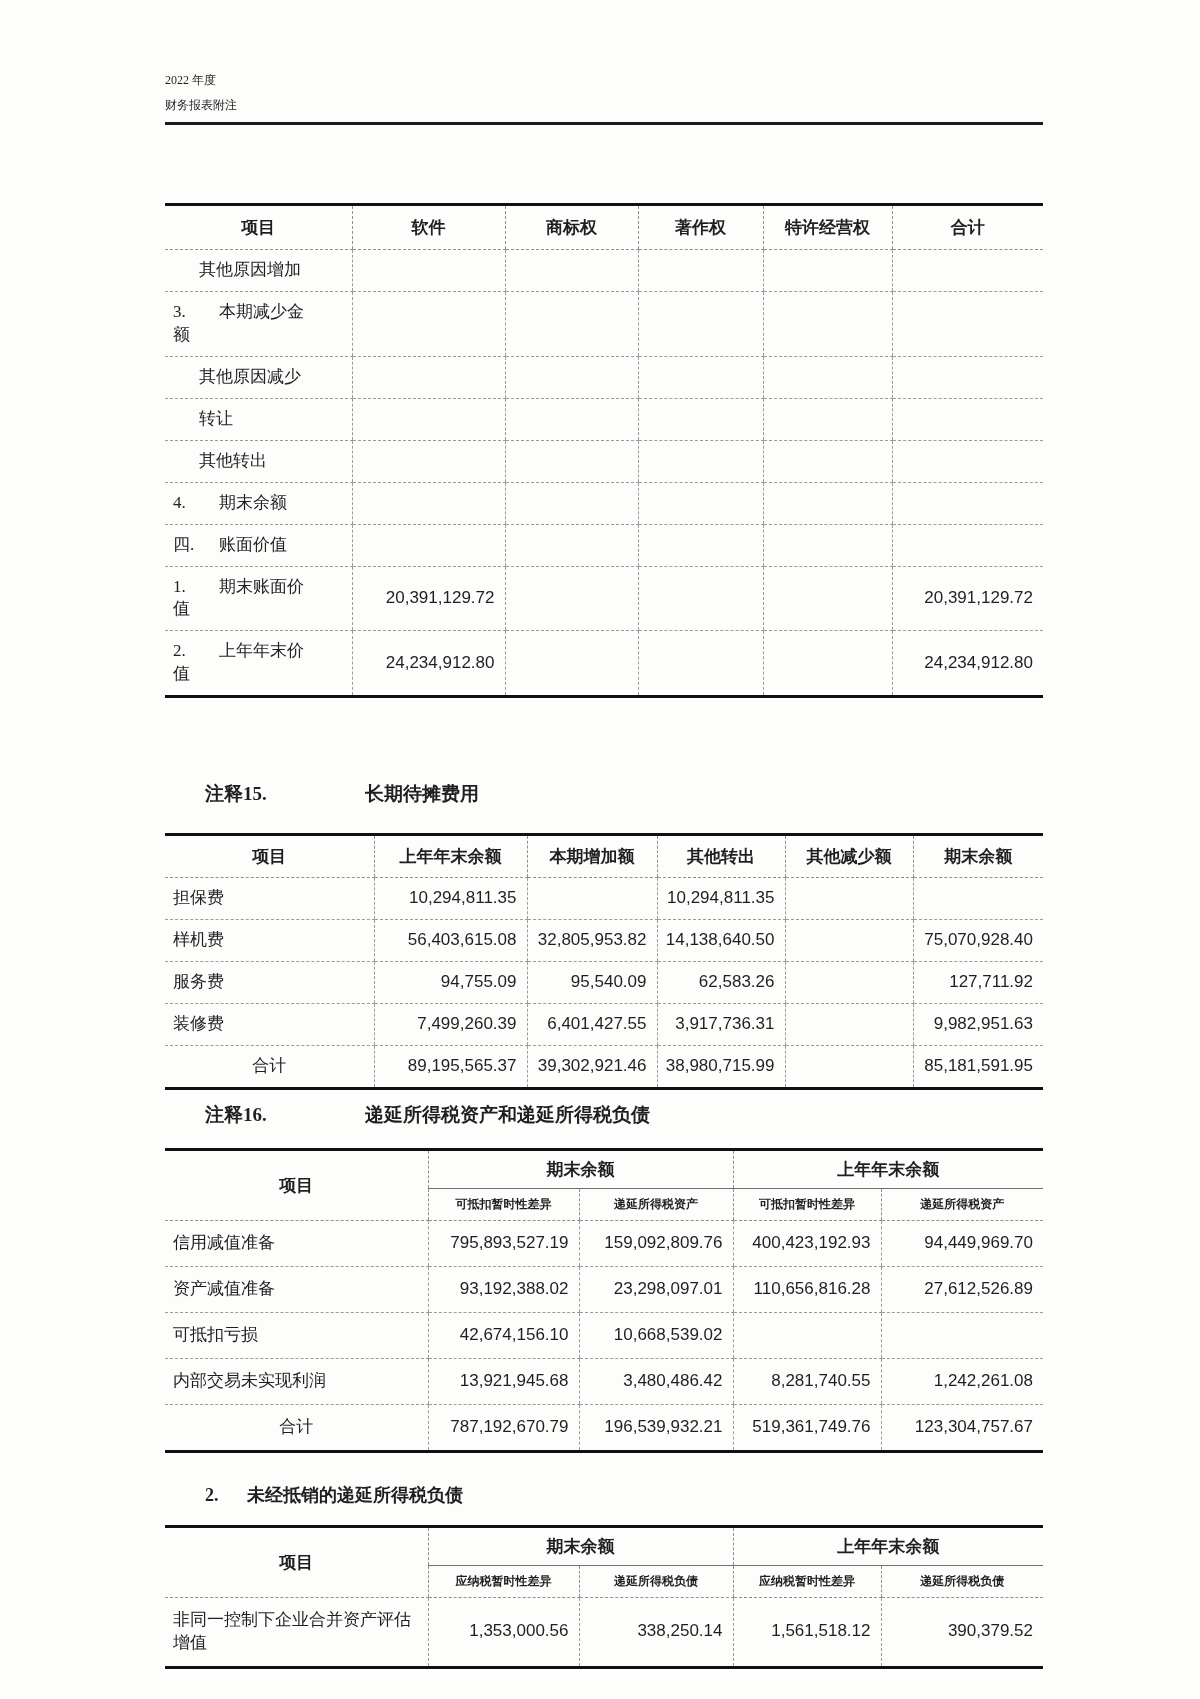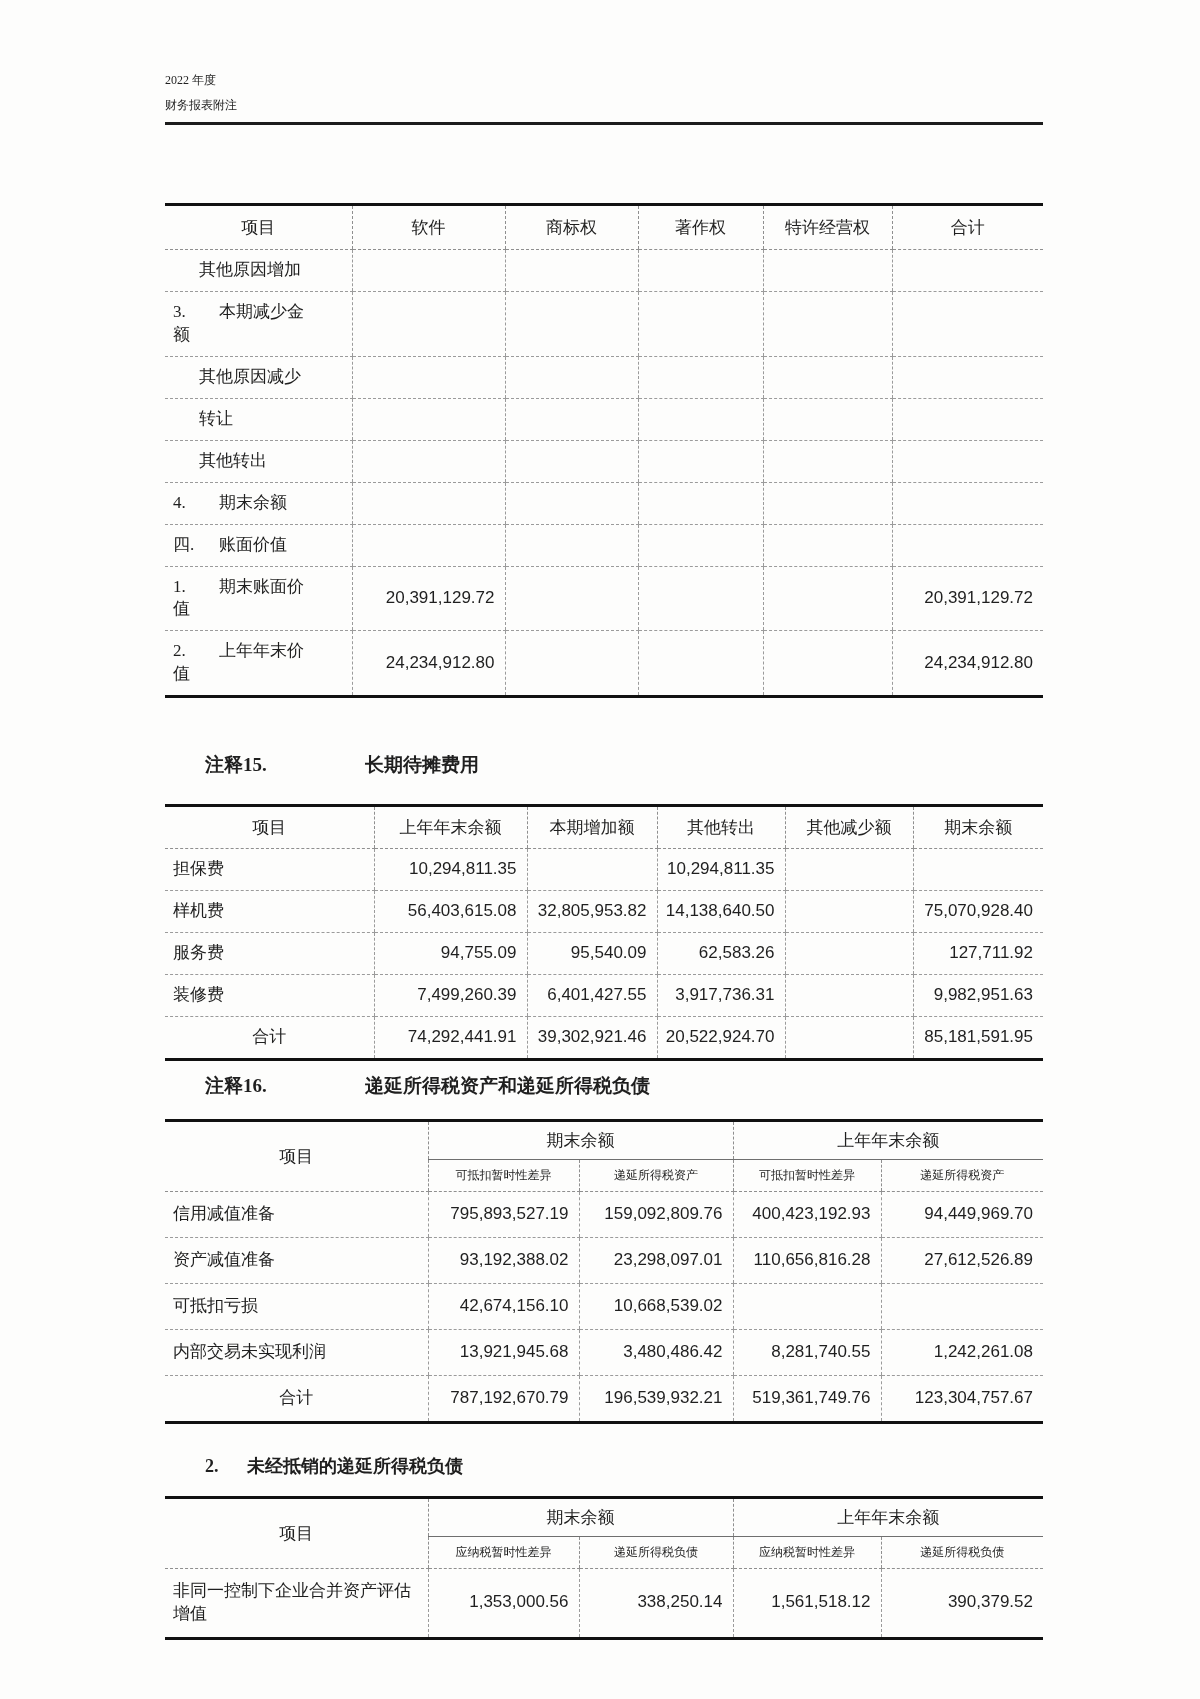--- a/index.html
+++ b/index.html
@@ -40,21 +40,21 @@
   .sub-num{display:inline-block;width:42px;}
   
   table.fin{
     width:100%;
     border-collapse:collapse;
     border-top:3px solid #111;
     border-bottom:3px solid #111;
     table-layout:fixed;
   }
   table.fin th{
-    font-weight:normal;
+    font-weight:bold;
     font-size:17px;
     text-align:center;
     border-bottom:1px dashed #8f8f8f;
   }
   table.fin th:not(:first-child){border-left:1px dashed #8f8f8f;}
   table.fin td{
     font-size:17px;
     line-height:1.35;
     vertical-align:middle;
     border-bottom:1px dashed #9b9b9b;
@@ -79,21 +79,21 @@
   #t2 td{padding:9px 10px 9px 8px;}
   #t2 .label-cell{padding:9px 8px;}
   
   .t34 th{padding:7px 2px;}
   .t34 thead tr.top th.group{border-bottom:1px solid #6f6f6f;}
   .t34 thead tr.sub th{border-left:1px dashed #8f8f8f;font-size:12px;}
   .t34 td{padding:11px 10px 11px 8px;}
   .t34 .label-cell{padding:11px 8px;}
   
   #t1{margin-top:78px;}
-  #note15-heading{margin-top:54px;}
+  #note15-heading{margin-top:83px;}
   #t2{margin-top:26px;}
   #note16-heading{margin-top:12px;}
   #sub1-heading{margin-top:18px;}
   #t3{margin-top:20px;}
   #sub2-heading{margin-top:30px;}
   #t4{margin-top:18px;}
 </style>
 </head>
 <body>
 
@@ -250,23 +250,23 @@
         <tr>
           <td class="label-cell"><span>装修费</span></td>
           <td class="num">7,499,260.39</td>
           <td class="num">6,401,427.55</td>
           <td class="num">3,917,736.31</td>
           <td class="num"></td>
           <td class="num">9,982,951.63</td>
         </tr>
         <tr>
           <td class="label-cell total"><span>合计</span></td>
-          <td class="num">74,292,441.91</td>
+          <td class="num">89,195,565.37</td>
           <td class="num">39,302,921.46</td>
-          <td class="num">20,522,924.70</td>
+          <td class="num">38,980,715.99</td>
           <td class="num"></td>
           <td class="num">85,181,591.95</td>
         </tr>
       </tbody>
   </table>
 
   <div class="note-heading" id="note16-heading">
     <span class="note-num">注释16.</span><span>递延所得税资产和递延所得税负债</span>
   </div>
 

